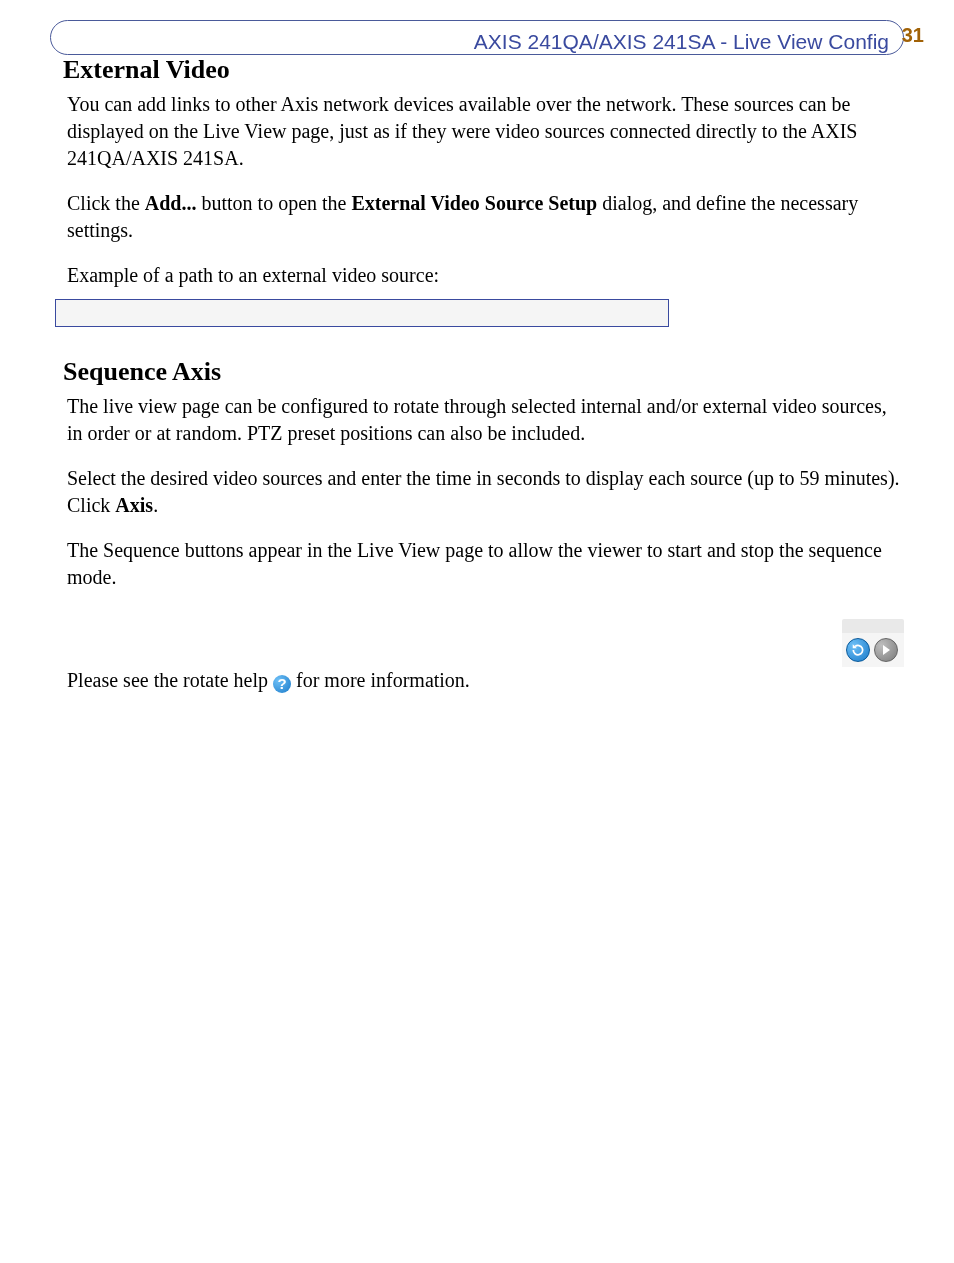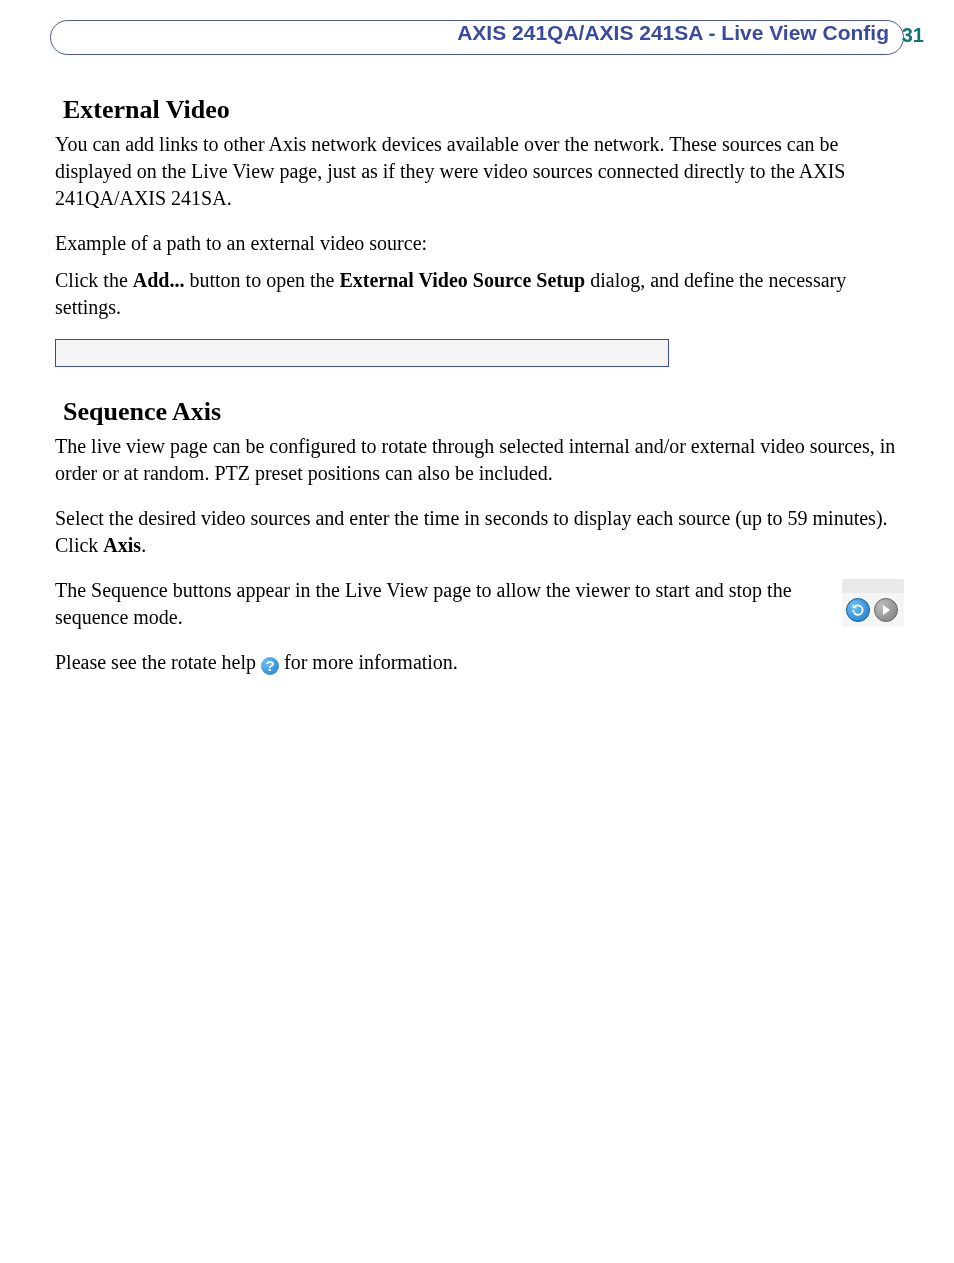--- a/index.html
+++ b/index.html
@@ -1,25 +1,25 @@
 <!DOCTYPE html>
 <html><head>
 <meta charset="utf-8">
 <style>
   html,body{margin:0;padding:0;background:#fff;font-family:"Georgia","Times New Roman",serif;color:#000;}
   .page{width:954px;height:1263px;position:relative;box-sizing:border-box;padding:20px 50px 0 55px;}
-  .header-box{border:1px solid #4a5a9a;border-radius:20px;height:33px;display:flex;align-items:flex-start;justify-content:flex-end;padding:0 14px;margin-bottom:40px;margin-left:-5px;font-weight:bold;}
+  .header-box{border:1px solid #4a5a9a;border-radius:20px;height:33px;display:flex;align-items:flex-end;justify-content:flex-end;padding:0 14px;margin-left:-5px;}
   .header-title{color:#3a4a9f;font-size:21px;font-family:"Trebuchet MS","Verdana",sans-serif;}
-  .page-num{position:absolute;top:24px;right:30px;font-size:20px;font-weight:bold;color:#0f766e;font-family:"Trebuchet MS",sans-serif;}
+  .page-num{position:absolute;top:24px;right:30px;font-size:20px;font-weight:bold;color:#a16207;font-family:"Trebuchet MS",sans-serif;}
   h2{font-size:26px;font-weight:bold;margin:0 0 6px 8px;font-family:"Georgia",serif;}
-  p{font-size:20px;line-height:1.35;margin:0 0 18px 0;}
+  p{font-size:20px;line-height:1.35;margin:0 0 18px 12px;}
   .bold{font-weight:bold;}
   .input-box{border:1px solid #3a4a9f;height:26px;width:612px;margin-bottom:30px;background:#f5f5f5;}
   .help-icon{display:inline-flex;width:18px;height:18px;border-radius:50%;background:radial-gradient(circle at 30% 30%,#6ec0f7,#1a7ac9);color:#fff;font-weight:bold;font-size:15px;align-items:center;justify-content:center;vertical-align:-2px;font-family:Arial,sans-serif;}
-  .seq-wrap{display:flex;align-items:flex-start;gap:20px;}
+  .seq-wrap{display:flex;align-items:flex-end;gap:8px;flex-direction:column;}
   .seq-text{flex:1;}
   .seq-buttons{width:62px;padding-top:2px;}
   .seq-bar{height:14px;background:#e9e9e9;width:100%;border-top-left-radius:2px;border-top-right-radius:2px;}
   .seq-row{display:flex;gap:4px;padding:5px 4px;background:#f5f5f5;}
   .btn-circle{width:22px;height:22px;border-radius:50%;display:flex;align-items:center;justify-content:center;position:relative;}
   .btn-refresh{background:radial-gradient(circle at 30% 30%,#6ec0f7,#1a7ac9);border:1px solid #0a5a9a;}
   .btn-refresh svg{width:14px;height:14px;}
   .btn-play{background:radial-gradient(circle at 30% 30%,#bfbfbf,#7a7a7a);border:1px solid #666;}
   .btn-play::after{content:"";position:absolute;left:8px;top:6px;border-left:7px solid #fff;border-top:5px solid transparent;border-bottom:5px solid transparent;}
 </style>
@@ -31,25 +31,25 @@
   <div class="page-num">31</div>
 
   <div class="header-box">
     <span class="header-title">AXIS 241QA/AXIS 241SA - Live View Config</span>
   </div>
 
   <h2>External Video</h2>
 
   <p>You can add links to other Axis network devices available over the network. These sources can be displayed on the Live View page, just as if they were video sources connected directly to the AXIS 241QA/AXIS 241SA.</p>
 
-  <p style="margin-bottom:10px;">Example of a path to an external video source:</p>
-
   <p>
     <span>Click the </span><span class="bold">Add...</span><span> button to open the </span><span class="bold">External Video Source Setup</span><span> dialog, and define the necessary settings.</span>
   </p>
+
+  <p style="margin-bottom:10px;">Example of a path to an external video source:</p>
 
   <div class="input-box"></div>
 
   <h2>Sequence Axis</h2>
 
   <p>The live view page can be configured to rotate through selected internal and/or external video sources, in order or at random. PTZ preset positions can also be included.</p>
 
   <p>
     <span>Select the desired video sources and enter the time in seconds to display each source (up to 59 minutes). Click </span><span class="bold">Axis</span><span>.</span>
   </p>

